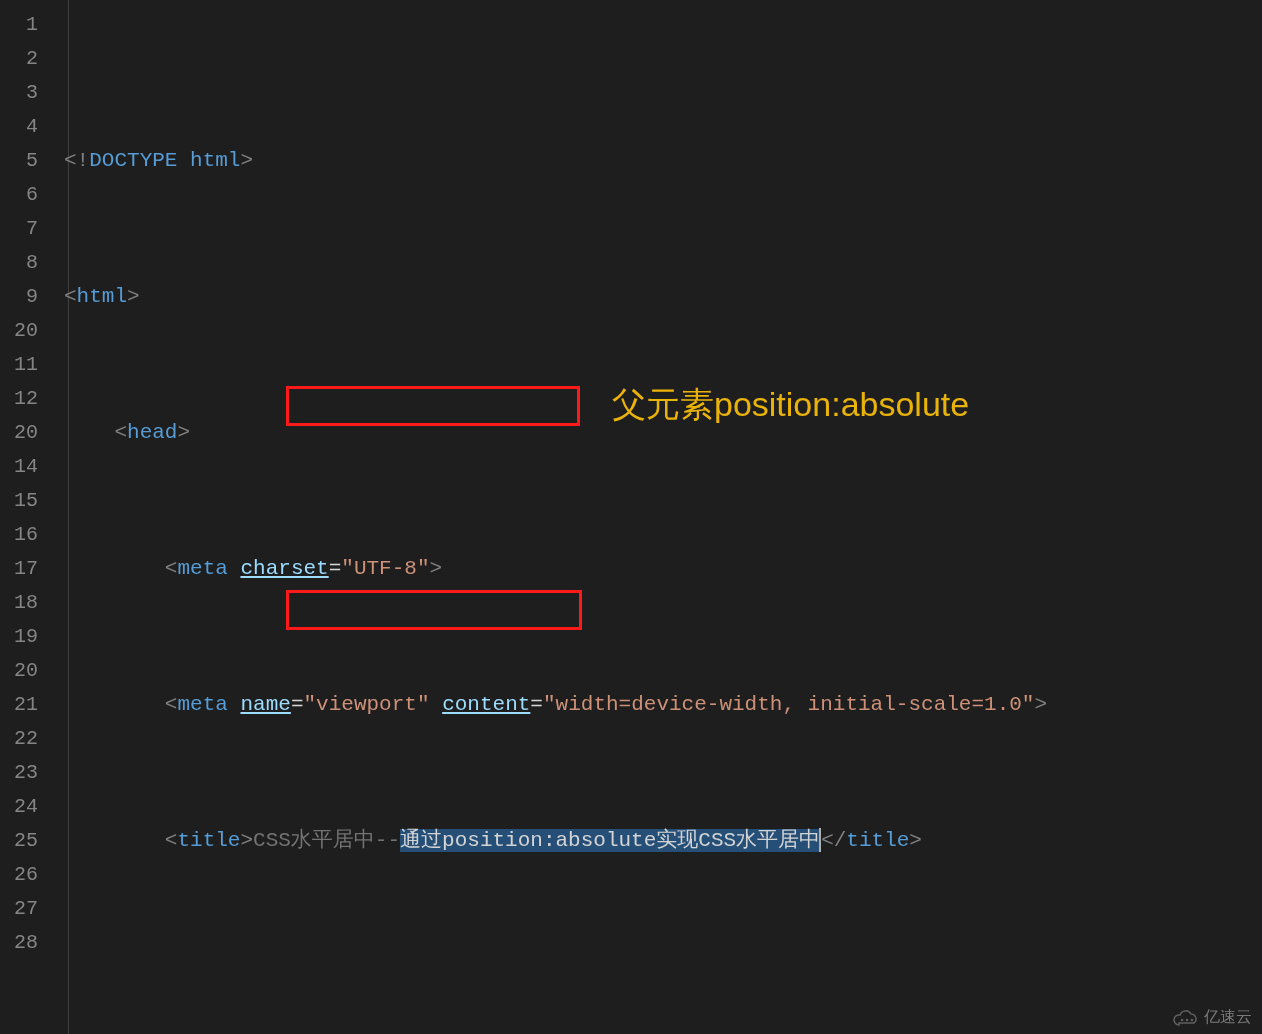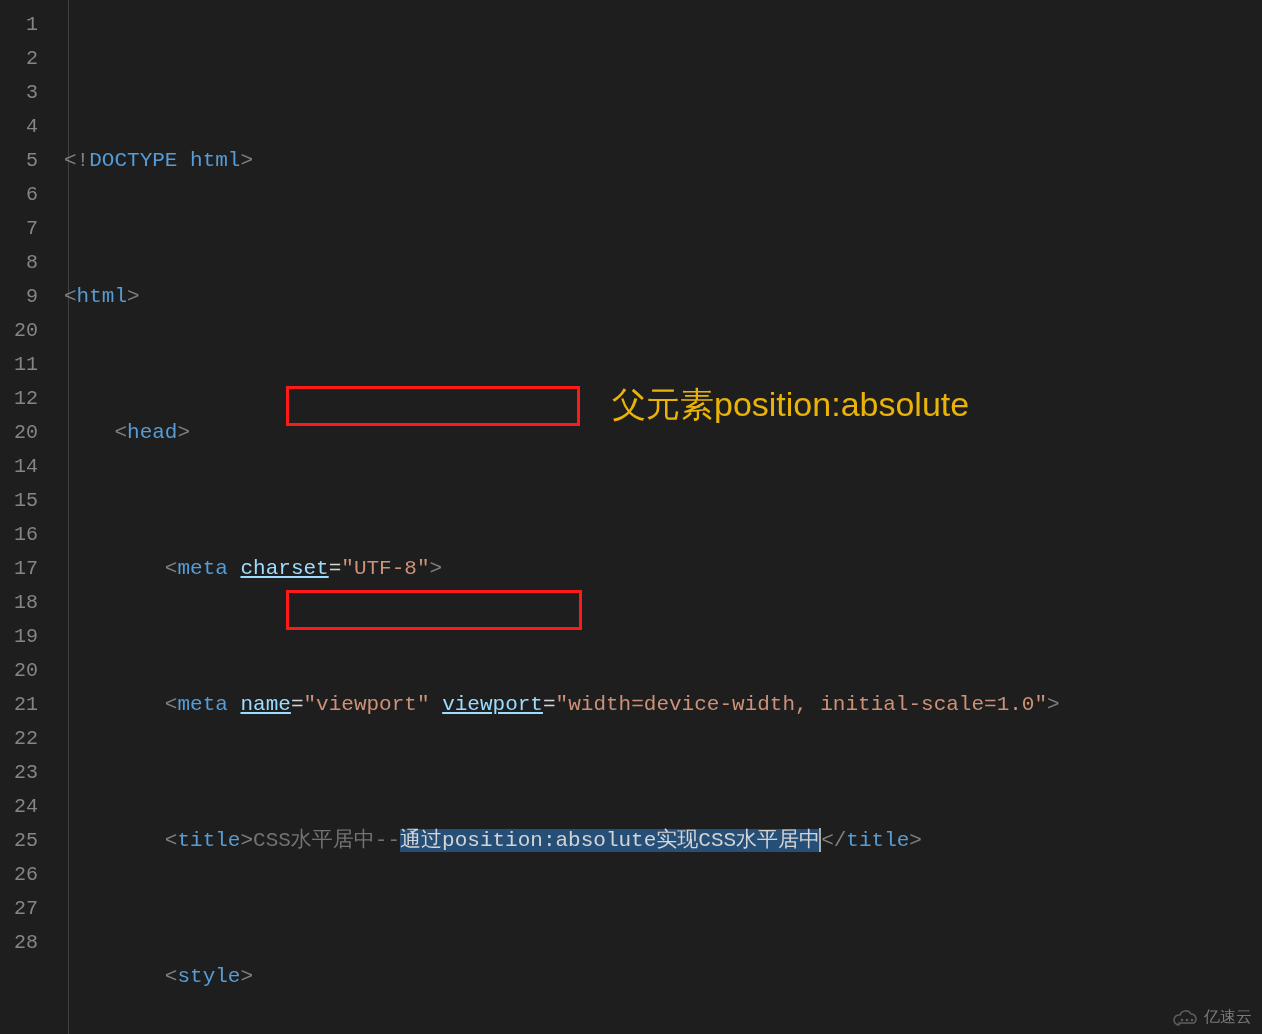--- a/index.html
+++ b/index.html
@@ -132,25 +132,24 @@
     <div class="indent-guide g1"></div>
 
     <div class="line"><span class="bracket">&lt;!</span><span class="doctype">DOCTYPE</span><span class="tag"> html</span><span class="bracket">&gt;</span></div>
 
     <div class="line"><span class="bracket">&lt;</span><span class="tag">html</span><span class="bracket">&gt;</span></div>
 
     <div class="line">    <span class="bracket">&lt;</span><span class="tag">head</span><span class="bracket">&gt;</span></div>
 
     <div class="line">        <span class="bracket">&lt;</span><span class="tag">meta</span><span> </span><span class="attr">charset</span><span class="punct">=</span><span class="string">"UTF-8"</span><span class="bracket">&gt;</span></div>
 
-    <div class="line">        <span class="bracket">&lt;</span><span class="tag">meta</span><span> </span><span class="attr">name</span><span class="punct">=</span><span class="string">"viewport"</span><span> </span><span class="attr">viewport</span><span class="punct">=</span><span class="string">"width=device-width, initial-scale=1.0"</span><span class="bracket">&gt;</span></div>
+    <div class="line">        <span class="bracket">&lt;</span><span class="tag">meta</span><span> </span><span class="attr">name</span><span class="punct">=</span><span class="string">"viewport"</span><span> </span><span class="attr">content</span><span class="punct">=</span><span class="string">"width=device-width, initial-scale=1.0"</span><span class="bracket">&gt;</span></div>
 
     <div class="line">        <span class="bracket">&lt;</span><span class="tag">title</span><span class="bracket">&gt;</span><span class="text">CSS水平居中--</span><span class="sel-hl">通过position:absolute实现CSS水平居中</span><span class="cursor"></span><span class="bracket">&lt;/</span><span class="tag">title</span><span class="bracket">&gt;</span></div>
 
-    <div class="line">        <span class="bracket">&lt;</span><span class="tag">style</span><span class="bracket">&gt;</span></div>
 
     
 
     
 
     
 
     
 
     

